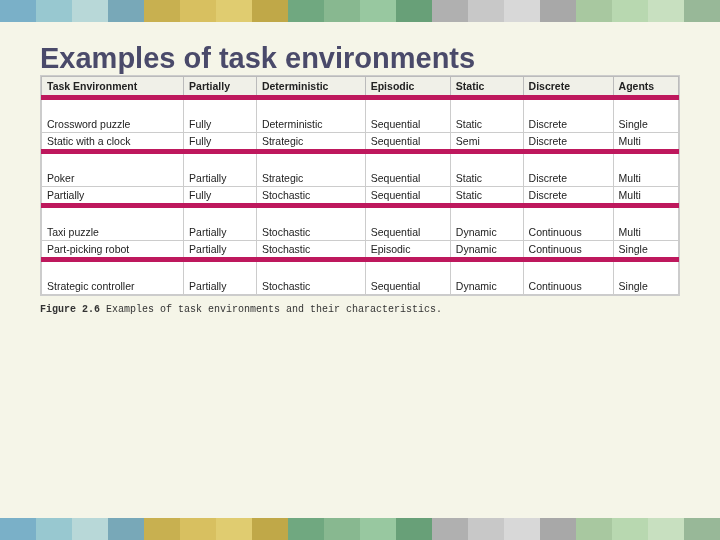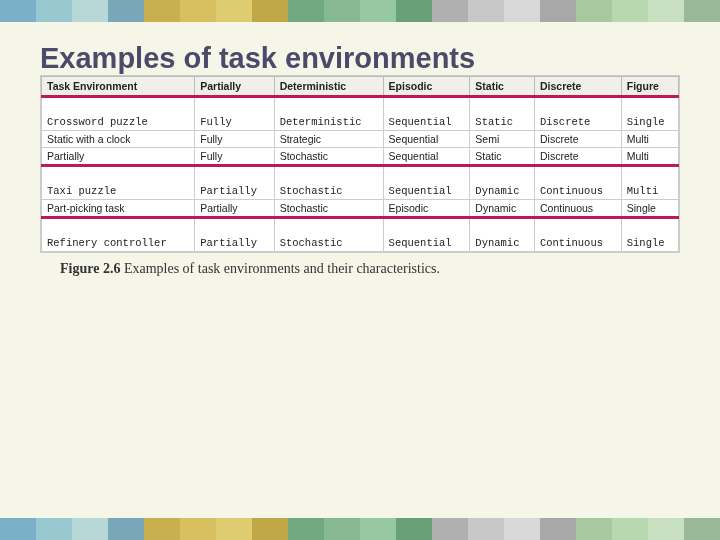--- a/index.html
+++ b/index.html
@@ -71,30 +71,28 @@
     td {
       border: 1px solid #ccc;
       padding: 2px 5px;
       font-size: 10.5px;
       color: #222;
       vertical-align: top;
     }
 
     .section-row td {
       padding-top: 18px;
-      border-top: 3px solid #be185d;
-      font-family: Liberation Mono, monospace;
+      border-top: 5px solid #be185d;
     }
 
     .caption {
-      font-size: 14px;
+      font-size: 10px;
       color: #333;
       margin-top: 8px;
-      font-family: Liberation Serif, serif;
-      margin-left: 20px;
+      font-family: Liberation Mono, monospace;
     }
 
     .caption strong {
       font-weight: bold;
     }
 
     .seg1 .stripe:nth-child(1) { background: #7ab0c8; }
     .seg1 .stripe:nth-child(2) { background: #98c8d0; }
     .seg1 .stripe:nth-child(3) { background: #b8d8d8; }
     .seg1 .stripe:nth-child(4) { background: #78a8b8; }
@@ -161,21 +159,21 @@
   <div class="table-container">
     <table>
       <thead>
         <tr>
         <th>Task Environment</th>
             <th>Partially</th>
             <th>Deterministic</th>
             <th>Episodic</th>
             <th>Static</th>
             <th>Discrete</th>
-            <th>Figure</th>
+            <th>Agents</th>
           </tr>
       </thead>
       <tbody id="table-body">
       <tr class="section-row">
             <td>Crossword puzzle</td>
             <td>Fully</td>
             <td>Deterministic</td>
             <td>Sequential</td>
             <td>Static</td>
             <td>Discrete</td>
@@ -183,49 +181,58 @@
           </tr>
           <tr>
             <td>Static with a clock</td>
             <td>Fully</td>
             <td>Strategic</td>
             <td>Sequential</td>
             <td>Semi</td>
             <td>Discrete</td>
             <td>Multi</td>
           </tr>
+          <tr class="section-row">
+            <td>Poker</td>
+            <td>Partially</td>
+            <td>Strategic</td>
+            <td>Sequential</td>
+            <td>Static</td>
+            <td>Discrete</td>
+            <td>Multi</td>
+          </tr>
           <tr>
             <td>Partially</td>
             <td>Fully</td>
             <td>Stochastic</td>
             <td>Sequential</td>
             <td>Static</td>
             <td>Discrete</td>
             <td>Multi</td>
           </tr>
           <tr class="section-row">
             <td>Taxi puzzle</td>
             <td>Partially</td>
             <td>Stochastic</td>
             <td>Sequential</td>
             <td>Dynamic</td>
             <td>Continuous</td>
             <td>Multi</td>
           </tr>
           <tr>
-            <td>Part-picking task</td>
+            <td>Part-picking robot</td>
             <td>Partially</td>
             <td>Stochastic</td>
             <td>Episodic</td>
             <td>Dynamic</td>
             <td>Continuous</td>
             <td>Single</td>
           </tr>
           <tr class="section-row">
-            <td>Refinery controller</td>
+            <td>Strategic controller</td>
             <td>Partially</td>
             <td>Stochastic</td>
             <td>Sequential</td>
             <td>Dynamic</td>
             <td>Continuous</td>
             <td>Single</td>
           </tr>
         </tbody>
     </table>
   </div>

